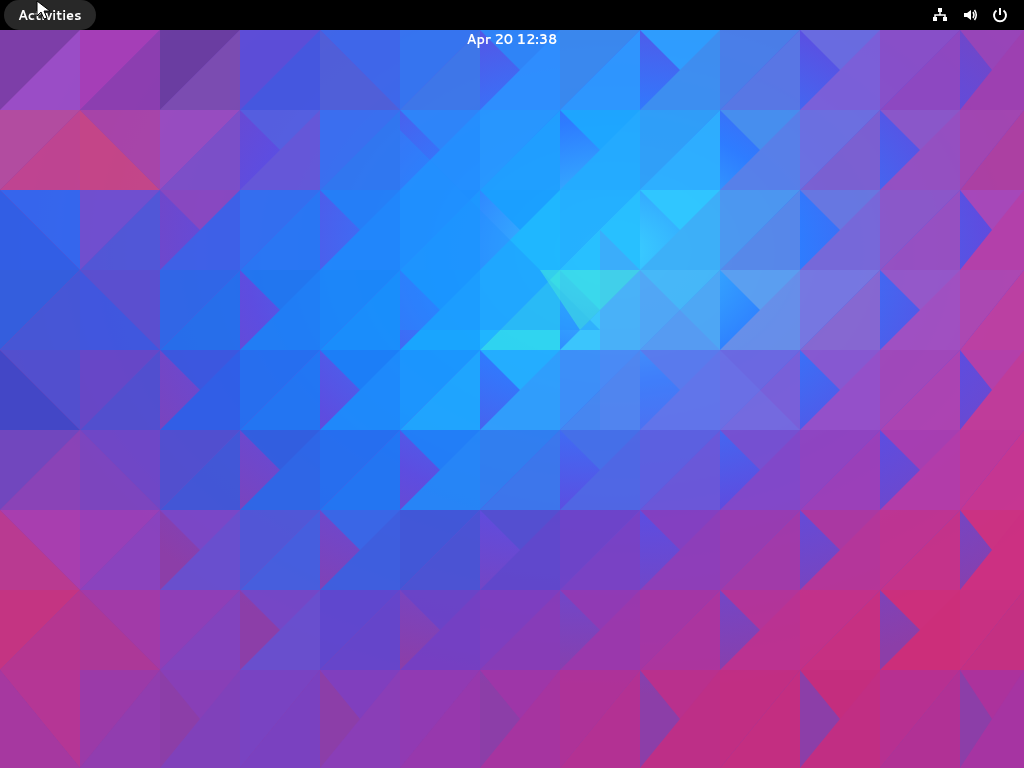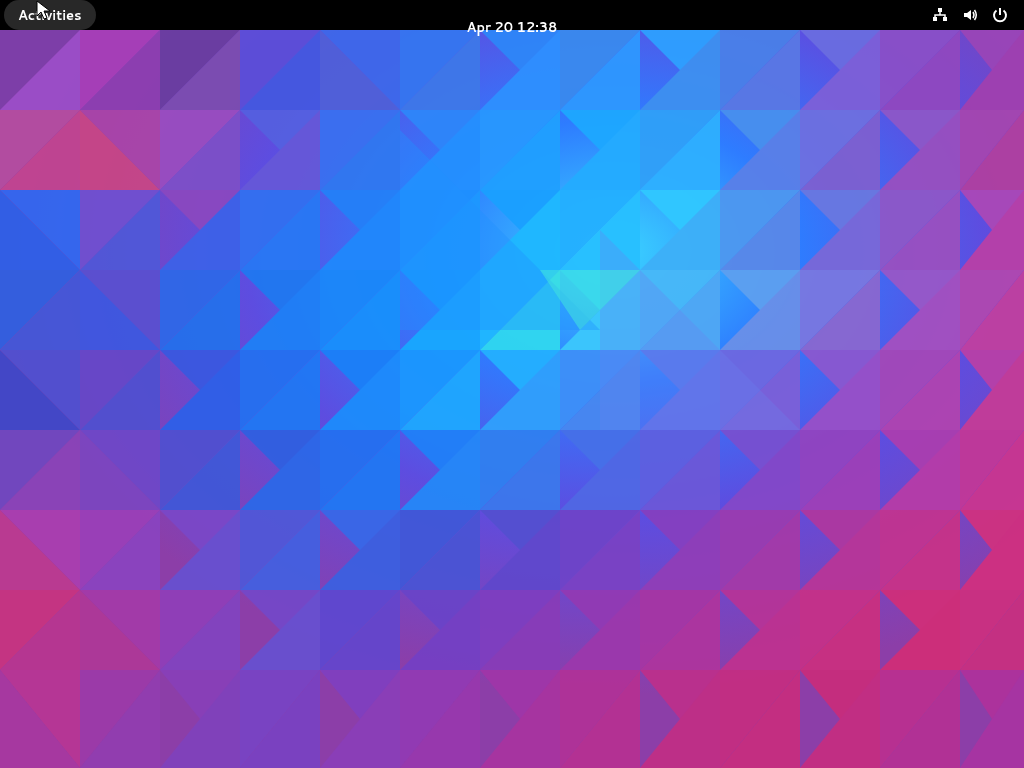--- a/index.html
+++ b/index.html
@@ -45,20 +45,21 @@
     }
     
     .clock {
       position: absolute;
       left: 50%;
       transform: translateX(-50%);
       cursor: pointer;
       padding: 0 12px;
       height: 43px;
       display: flex;
+      align-items: center;
       margin-top: 48px;
     }
     
     .system-tray {
       display: flex;
       align-items: center;
       gap: 14px;
       padding-right: 8px;
       height: 30px;
       cursor: pointer;

